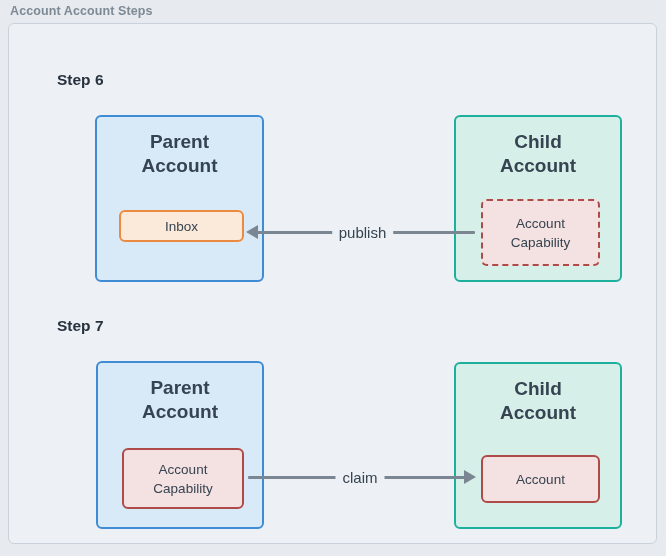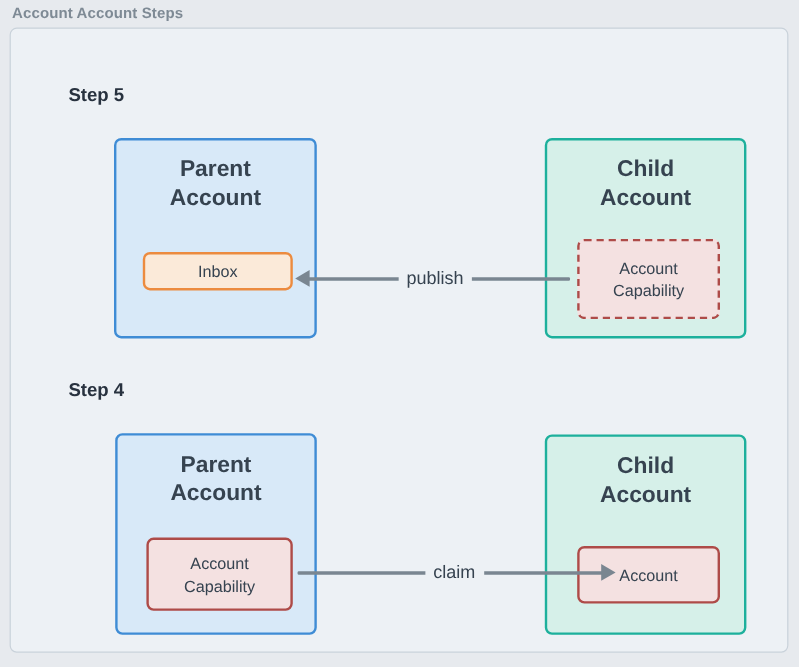--- a/index.html
+++ b/index.html
@@ -79,21 +79,21 @@
   .s1 .parent .innerbox { left: 22px; top: 93px; width: 125px; height: 32px; }
   .s1 .child  .innerbox { left: 25px; top: 82px; width: 119px; height: 67px; }
   .s2 .parent .innerbox { left: 24px; top: 85px; width: 122px; height: 61px; }
   .s2 .child  .innerbox { left: 25px; top: 91px; width: 119px; height: 48px; }
   .arrow {
     position: absolute;
     height: 24px;
     z-index: 5;
   }
   .arrow.a1 { left: 237px; top: 196px; width: 233px; }
-  .arrow.a2 { left: 235px; top: 441px; width: 232px; padding-left: 37px; }
+  .arrow.a2 { left: 235px; top: 441px; width: 232px; }
   .arrow-line {
     position: absolute; top: 10.5px; height: 3px;
     left: 4px; right: 4px;
     background: var(--arrow, #7a8691);
     border-radius: 1px;
   }
   .arrow-head {
     position: absolute; top: 5px;
     width: 0; height: 0;
     border-top: 7px solid transparent;
@@ -118,38 +118,38 @@
   }
 </style>
 </head>
 <body>
 
 <div class="diagram-title">Account Account Steps</div>
 
 <div class="canvas">
 
   <div class="s1">
-    <div class="step-label s1">Step 5</div>
+    <div class="step-label s1">Step 6</div>
 
     <div class="bigbox parent">
       <div class="bigbox-title">Parent
 Account</div>
       <div class="innerbox orange">Inbox</div>
     </div>
 
     <div class="bigbox child">
       <div class="bigbox-title">Child
 Account</div>
       <div class="innerbox red dashed">Account
 Capability</div>
     </div>
   </div>
 
   <div class="s2">
-    <div class="step-label s2">Step 4</div>
+    <div class="step-label s2">Step 7</div>
 
     <div class="bigbox parent">
       <div class="bigbox-title">Parent
 Account</div>
       <div class="innerbox red">Account
 Capability</div>
     </div>
 
     <div class="bigbox child">
       <div class="bigbox-title">Child

